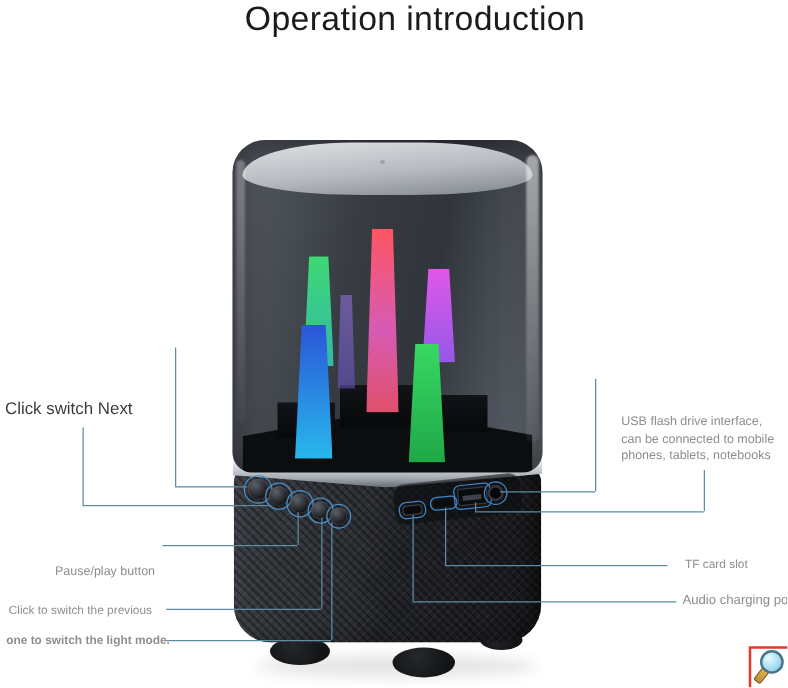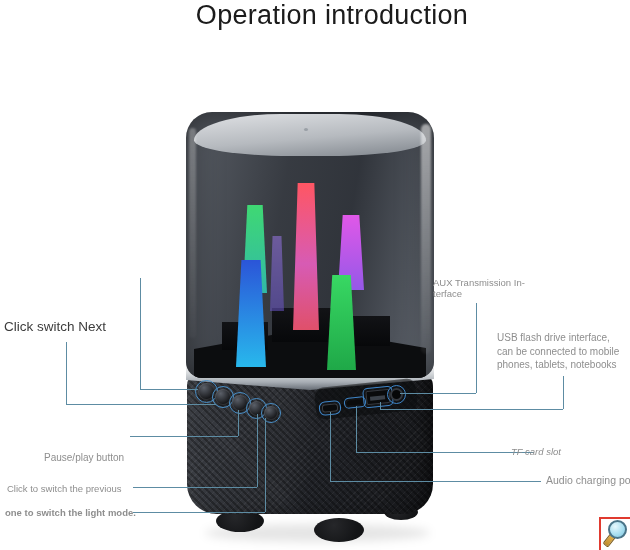--- a/index.html
+++ b/index.html
@@ -13,21 +13,21 @@
 
   
   .lbl{color:#8e8e8e;font-size:10px;white-space:nowrap;}
   [data-name="power-label"]{left:85px;top:262px;}
   [data-name="next-label"]{left:4px;top:319px;font-size:13.5px;color:#3c3c3c;}
   [data-name="pause-label"]{left:44px;top:429px;margin-top:23px;}
   [data-name="prev-label"]{left:7px;top:483px;font-size:9.5px;}
   [data-name="light-label"]{left:5px;top:507px;font-size:9.5px;font-weight:bold;}
   [data-name="aux-label"]{left:433px;top:277px;font-size:9.5px;line-height:11px;}
   [data-name="usb-label"]{left:497px;top:331px;font-size:10px;line-height:13.5px;}
-  [data-name="tf-label"]{left:511px;top:446px;font-size:9.5px;font-style:italic;}
+  [data-name="tf-label"]{left:548px;top:446px;font-size:9.5px;}
   [data-name="audio-label"]{left:546px;top:474px;font-size:10.5px;}
 
   
   .ln{background:#5d8ca3;}
   .lnh{height:1px;} .lnv{width:1px;}
   [data-name="power-line-v"]{left:140px;top:278px;height:111px;}
   [data-name="power-line-h"]{left:140px;top:389px;width:58px;}
   [data-name="next-line-v"]{left:66px;top:342px;height:62px;}
   [data-name="next-line-h"]{left:66px;top:404px;width:150px;}
   [data-name="pause-line-h"]{left:130px;top:436px;width:108px;}
@@ -206,24 +206,20 @@
   <div class="abs ln lnv" data-name="usb-port-line-v"></div>
   <div class="abs ln lnv" data-name="tf-line-v"></div>
   <div class="abs ln lnh" data-name="tf-line-h"></div>
   <div class="abs ln lnv" data-name="audio-line-v"></div>
   <div class="abs ln lnh" data-name="audio-line-h"></div>
 
   <div class="abs lbl" data-name="next-label">Click switch Next</div>
   <div class="abs lbl" data-name="pause-label">Pause/play button</div>
   <div class="abs lbl" data-name="prev-label">Click to switch the previous</div>
   <div class="abs lbl" data-name="light-label">one to switch the light mode.</div>
-  <div class="abs lbl" data-name="aux-label">
-    <div data-name="aux-label-line1">AUX Transmission In-</div>
-    <div data-name="aux-label-line2">terface</div>
-  </div>
   <div class="abs lbl" data-name="usb-label">
     <div data-name="usb-label-line1">USB flash drive interface,</div>
     <div data-name="usb-label-line2">can be connected to mobile</div>
     <div data-name="usb-label-line3">phones, tablets, notebooks</div>
   </div>
   <div class="abs lbl" data-name="tf-label">TF card slot</div>
   <div class="abs lbl" data-name="audio-label">Audio charging port</div>
 
   <div class="abs" data-name="magnifier-box"></div>
   <div class="abs" data-name="magnifier-icon">

